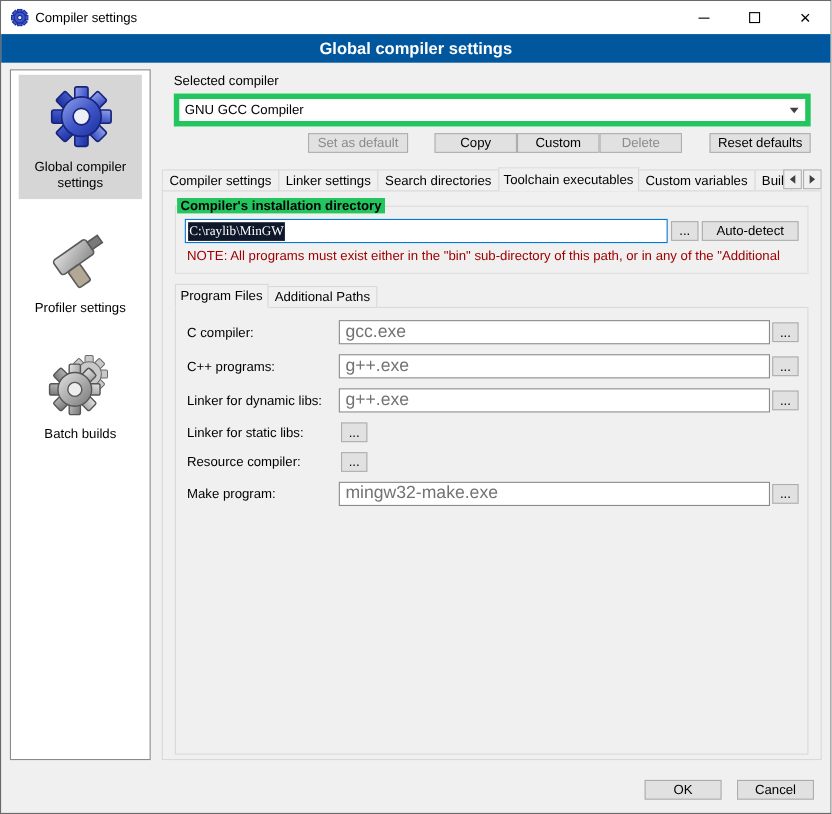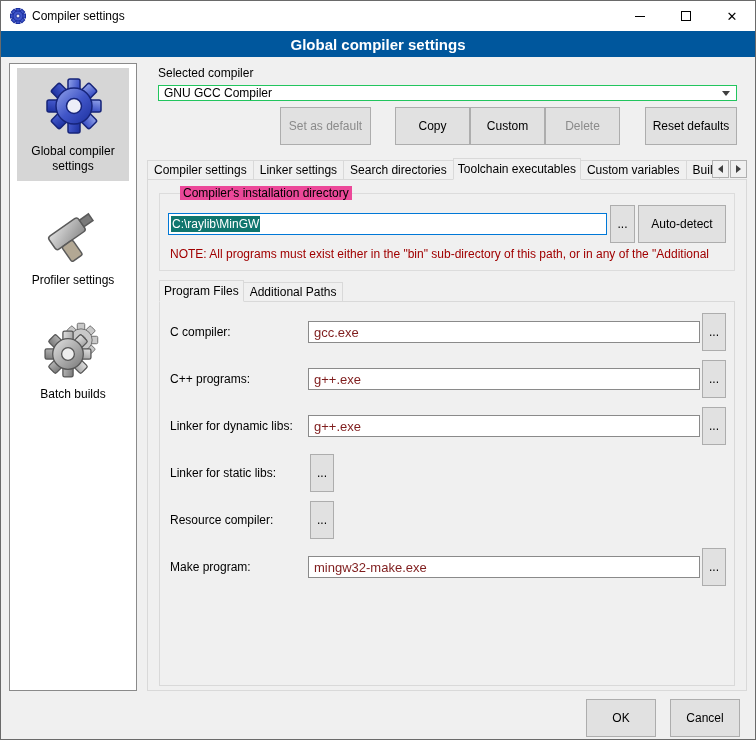--- a/index.html
+++ b/index.html
@@ -32,31 +32,31 @@
   .side-item { display:flex; flex-direction:column; align-items:center; text-align:center;
                padding:5px 2px 7px; margin-bottom:16px; cursor:default; line-height:1.25; }
   .side-item.selected { background:#d6d6d6; }
   .side-icon { width:64px; height:64px; margin-bottom:7px; }
   .side-label { max-width:100px; }
 
   
   .content { flex:1; display:flex; flex-direction:column; min-width:0; }
   .sc-label { margin:3px 0 5px 11px; }
 
-  .combo { height:16px; border:1px solid #22c55e; background:#fff; display:flex;
+  .combo { height:30px; border:5px solid #22c55e; background:#fff; display:flex;
            align-items:center; padding-left:5px; cursor:default; overflow:hidden; white-space:nowrap; }
   .combo.top { margin:0 10px 0 11px; }
   .combo .arrowbox { margin-left:auto; width:20px; height:100%; display:flex;
                      align-items:center; justify-content:center; flex-shrink:0; }
   .tri-down { width:0; height:0; border-left:4px solid transparent; border-right:4px solid transparent;
               border-top:5px solid #404040; }
   .combo.gray { background:#e4e4e4; border-color:#9a9a9a; }
 
   
-  .btn { height:38px; background:#e1e1e1; border:1px solid #adadad; display:flex;
+  .btn { height:18px; background:#e1e1e1; border:1px solid #adadad; display:flex;
          align-items:center; justify-content:center; font-size:12px; cursor:default; flex-shrink:0;text-align:center; }
   .btn.disabled { color:#8b8b8b; }
   .btn-row { display:flex; justify-content:flex-end; margin:6px 10px 0 11px; }
   .w-setdef { width:91px; margin-right:24px; }
   .w-75 { width:75px; }
   .w-reset { width:92px; margin-left:25px; }
 
   
   .tabs { display:flex; align-items:flex-end; height:22px; margin-top:13px; position:relative;
           z-index:2; overflow:hidden; flex-shrink:0; }
@@ -71,40 +71,40 @@
               border-right:5px solid #404040; }
   .tri-right { width:0; height:0; border-top:4px solid transparent; border-bottom:4px solid transparent;
                border-left:5px solid #404040; }
 
   .panel { position:relative; z-index:1; margin-top:-1px; border:1px solid #d9d9d9; flex:1;
            display:flex; flex-direction:column; min-height:0; background:#f0f0f0; }
 
   
   .groupbox { margin:13px 11px 0 11px; border:1px solid #dcdcdc; position:relative;
               padding:11px 8px 5px 8px; }
-  .groupbox-title { position:absolute; top:-8px; left:20px; background:#ec4899; padding:0 3px; }
+  .groupbox-title { position:absolute; top:-8px; left:1px; background:#22c55e; padding:0 3px;font-weight:bold; }
   .dir-row { display:flex; align-items:center; gap:3px; }
   .dir-input { flex:1; height:22px; border:1px solid #0078d7; background:#fff; display:flex;
                align-items:center; padding:0 2px; cursor:text; overflow:hidden; }
-  .sel-text { background:#0f766e; color:#fff; padding:1px 1px; white-space:nowrap; }
+  .sel-text { background:#0f172a; color:#fff; padding:1px 1px; white-space:nowrap;font-family:Liberation Serif, serif; }
   .dir-browse { width:25px; }
   .autodetect { width:88px; }
   .note { margin:4px 0 4px 2px; color:#a00000; white-space:nowrap; overflow:hidden; }
 
   
   .subtabs-wrap { margin:10px 11px 0 11px; display:flex; flex-direction:column; flex:1; min-height:0; }
   .subtabs { display:flex; align-items:flex-end; height:21px; position:relative; z-index:2; flex-shrink:0; }
   .subpanel { position:relative; z-index:1; margin-top:-1px; border:1px solid #d9d9d9; flex:1;
               padding-top:11px; margin-bottom:4px; min-height:0; overflow:hidden; background:#f0f0f0; }
 
   
   .frow { display:flex; align-items:center; padding:0 8px 0 10px; margin-bottom:9px; }
   .flabel { width:138px; flex-shrink:0; }
   .finput { flex:1; height:22px; border:1px solid #8a8a8a; background:#fff; padding:0 5px;
-            font-family:"Liberation Sans", sans-serif; font-size:13px; color:#7f1d1d; min-width:0; }
+            font-family:"Liberation Sans", sans-serif; font-size:16px; color:#737373; min-width:0; }
   .fbrowse { width:24px; margin-left:2px; }
   .fcombo { flex:1; }
 
   
   .footer { height:42px; display:flex; align-items:center; justify-content:flex-end;
             gap:14px; padding-right:15px; flex-shrink:0; }
   .w-70 { width:70px; }
 </style>
 </head>
 <body>

